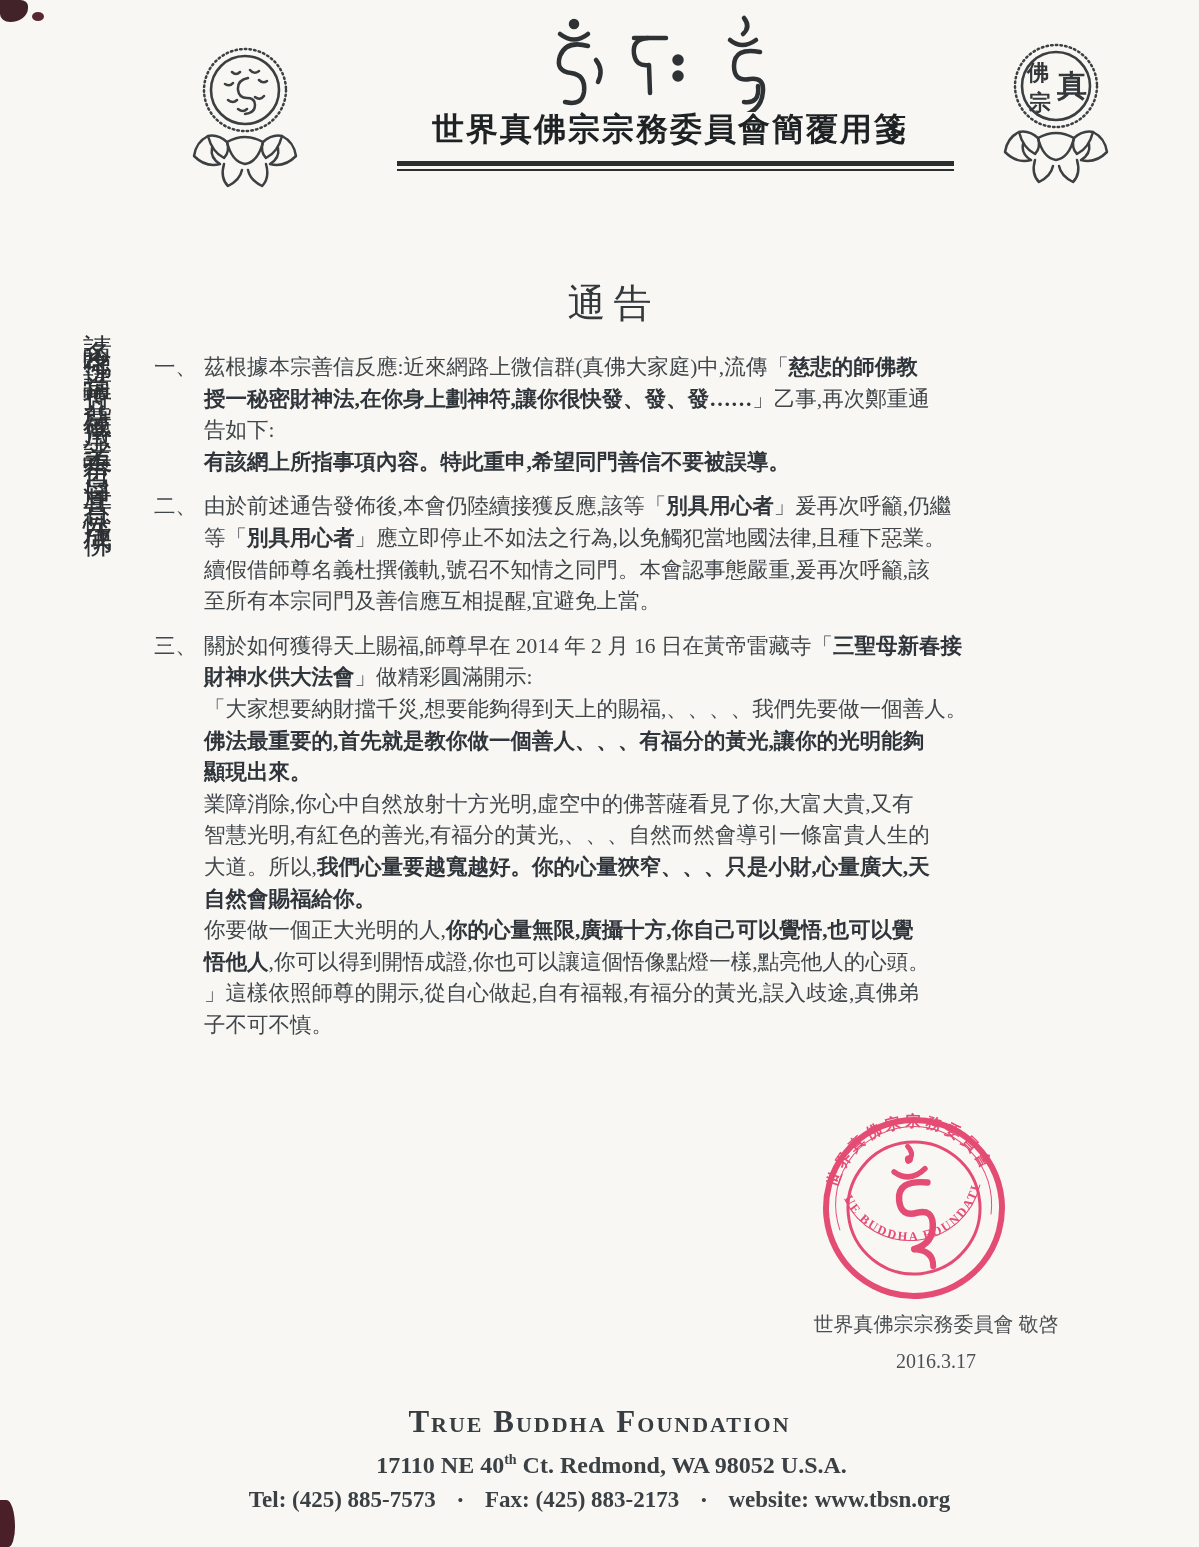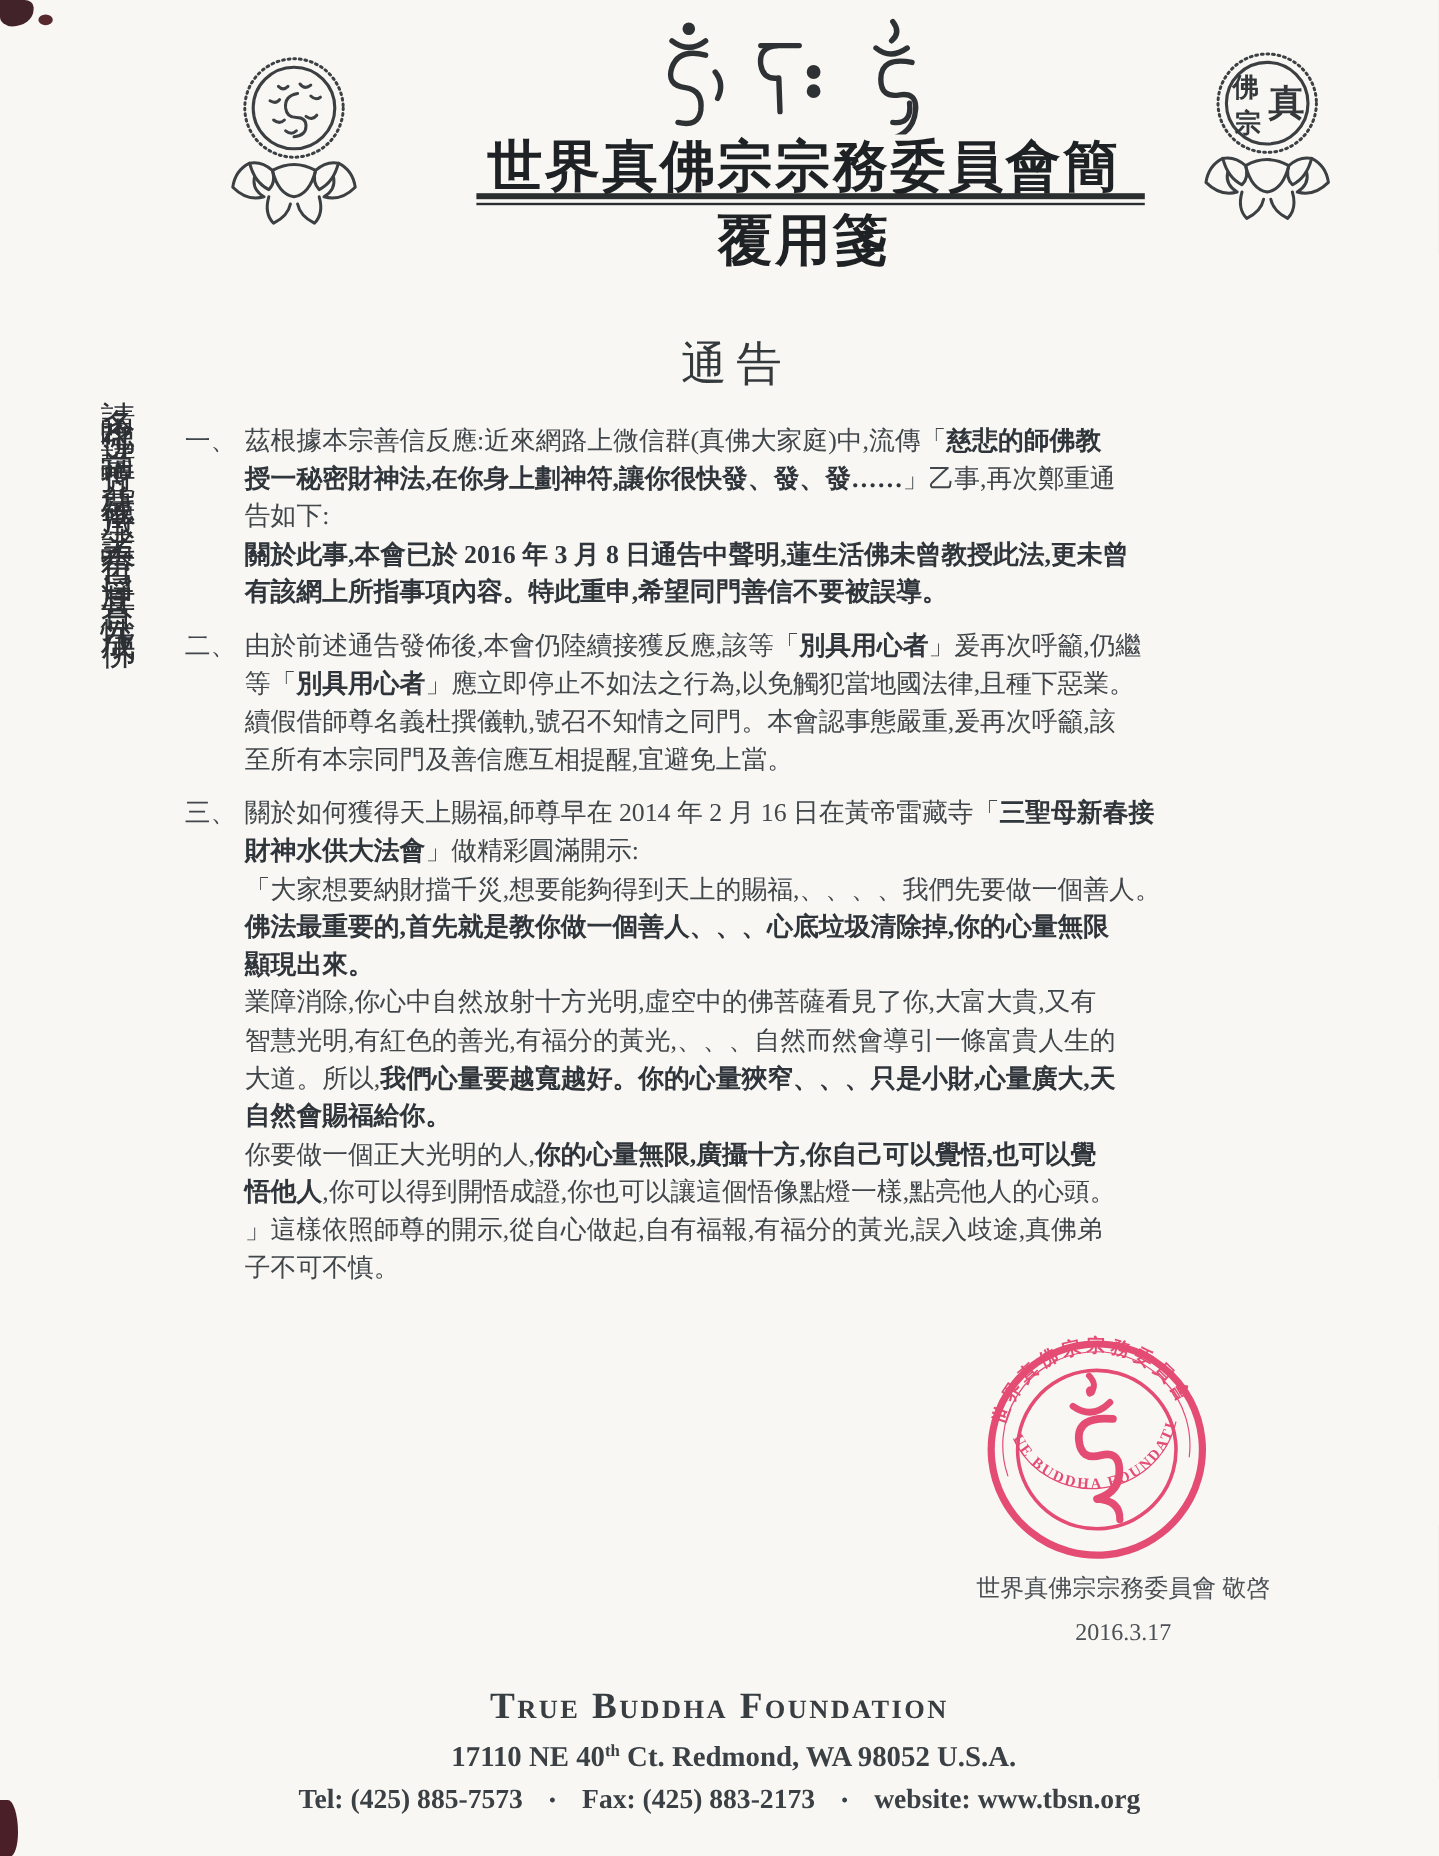--- a/index.html
+++ b/index.html
@@ -14,21 +14,21 @@
   .blob1{left:0;top:0;width:28px;height:22px;border-radius:0 30% 70% 40%;}
   .blob2{left:32px;top:12px;width:12px;height:9px;border-radius:50%;background:#57292f;}
   .blob3{left:0;top:1500px;width:15px;height:47px;border-radius:0 60% 45% 0;background:#4a1f28;}
   
   .emblem{position:absolute;}
   .emblem-left{left:190px;top:36px;width:110px;height:162px;}
   .emblem-right{left:986px;top:30px;width:140px;height:158px;}
   .seed{position:absolute;left:538px;top:12px;width:260px;height:100px;}
   .header-title{
     position:absolute;left:396px;top:108px;width:548px;text-align:center;
-    font-size:46px;font-weight:bold;letter-spacing:2px;color:#1f2224;
+    font-size:32px;font-weight:bold;letter-spacing:2px;color:#1f2224;
   }
   .header-rule{
     position:absolute;left:397px;top:161px;width:557px;height:3px;
     border-top:5px solid #2b2e2f;border-bottom:2px solid #2b2e2f;
   }
   
   .notice-title{
     position:absolute;left:0;top:278px;width:1199px;text-align:center;
     padding-left:28px;box-sizing:border-box;
     font-size:38px;letter-spacing:8px;color:#34393c;
@@ -135,40 +135,39 @@
 
   <div class="sidebar">請多唸佛・請常持咒・尊敬傳承・諸善奉行・自淨其意・見性成佛</div>
 
   <div class="content">
       <div class="item">
         <div class="num">一、</div>
         <div class="ibody">
           <div class="line"><span>茲根據本宗善信反應:近來網路上微信群(真佛大家庭)中,流傳「</span><span class="b">慈悲的師佛教</span></div>
           <div class="line"><span class="b">授一秘密財神法,在你身上劃神符,讓你很快發、發、發……</span><span>」乙事,再次鄭重通</span></div>
           <div class="line"><span>告如下:</span></div>
-          <div class="line"><span class="b">關於此事,本會已於 2016 年 3 月 8 日通告中聲明,蓮生活佛未曾教授此法,更未曾</span></div>
           <div class="line"><span class="b">有該網上所指事項內容。特此重申,希望同門善信不要被誤導。</span></div>
         </div>
       </div>
       <div class="item">
         <div class="num">二、</div>
         <div class="ibody">
           <div class="line"><span>由於前述通告發佈後,本會仍陸續接獲反應,該等「</span><span class="b">別具用心者</span><span>」爰再次呼籲,仍繼</span></div>
           <div class="line"><span>等「</span><span class="b">別具用心者</span><span>」應立即停止不如法之行為,以免觸犯當地國法律,且種下惡業。</span></div>
           <div class="line"><span>續假借師尊名義杜撰儀軌,號召不知情之同門。本會認事態嚴重,爰再次呼籲,該</span></div>
           <div class="line"><span>至所有本宗同門及善信應互相提醒,宜避免上當。</span></div>
         </div>
       </div>
       <div class="item">
         <div class="num">三、</div>
         <div class="ibody">
           <div class="line"><span>關於如何獲得天上賜福,師尊早在 2014 年 2 月 16 日在黃帝雷藏寺「</span><span class="b">三聖母新春接</span></div>
           <div class="line"><span class="b">財神水供大法會</span><span>」做精彩圓滿開示:</span></div>
           <div class="line"><span>「大家想要納財擋千災,想要能夠得到天上的賜福,、、、、我們先要做一個善人。</span></div>
-          <div class="line"><span class="b">佛法最重要的,首先就是教你做一個善人、、、心底垃圾清除掉,你的心量無限</span></div>
+          <div class="line"><span class="b">佛法最重要的,首先就是教你做一個善人、、、有福分的黃光,讓你的光明能夠</span></div>
           <div class="line"><span class="b">顯現出來。</span></div>
           <div class="line"><span>業障消除,你心中自然放射十方光明,虛空中的佛菩薩看見了你,大富大貴,又有</span></div>
           <div class="line"><span>智慧光明,有紅色的善光,有福分的黃光,、、、自然而然會導引一條富貴人生的</span></div>
           <div class="line"><span>大道。所以,</span><span class="b">我們心量要越寬越好。你的心量狹窄、、、只是小財,心量廣大,天</span></div>
           <div class="line"><span class="b">自然會賜福給你。</span></div>
           <div class="line"><span>你要做一個正大光明的人,</span><span class="b">你的心量無限,廣攝十方,你自己可以覺悟,也可以覺</span></div>
           <div class="line"><span class="b">悟他人</span><span>,你可以得到開悟成證,你也可以讓這個悟像點燈一樣,點亮他人的心頭。</span></div>
           <div class="line"><span>」這樣依照師尊的開示,從自心做起,自有福報,有福分的黃光,誤入歧途,真佛弟</span></div>
           <div class="line"><span>子不可不慎。</span></div>
         </div>

